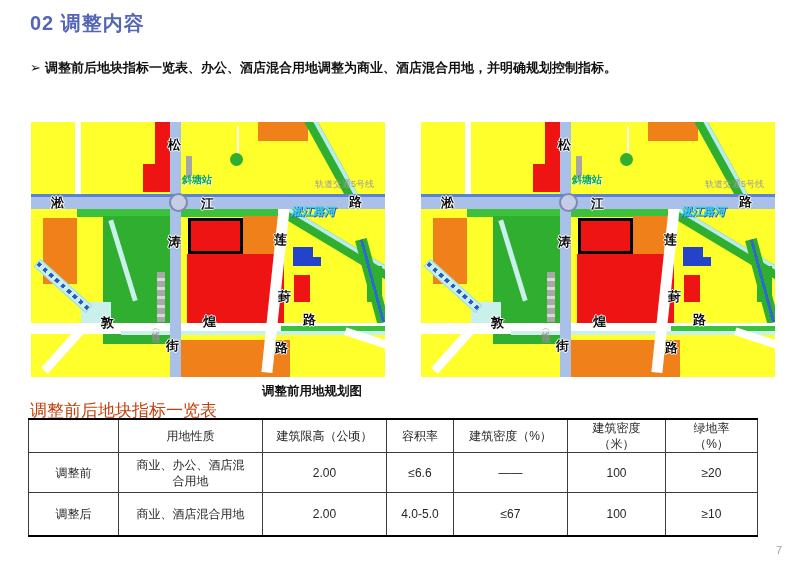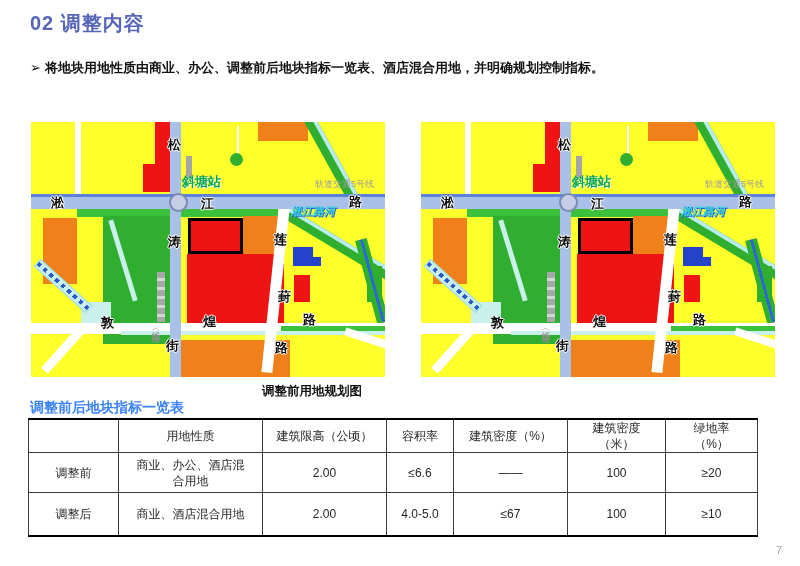--- a/index.html
+++ b/index.html
@@ -35,56 +35,56 @@
     background-image:repeating-linear-gradient(90deg,#2a58c8 0 4px,rgba(0,0,0,0) 4px 8px);
     background-size:100% 4px; background-position:0 center; background-repeat:no-repeat;
     border:1px solid #9adfe0;
   }
   .dashedbar { background:repeating-linear-gradient(180deg,#a8a8a8 0 6px,#d8d8d8 6px 9px); }
   .mlbl { position:absolute; white-space:nowrap; line-height:1; }
   .lbl-road {
     font-size:13px; font-weight:bold; color:#0d0d0d;
     text-shadow:1px 0 0 #fff,-1px 0 0 #fff,0 1px 0 #fff,0 -1px 0 #fff;
   }
-  .lbl-station { font-size:13px; font-weight:bold; color:#00a651; text-shadow:1px 1px 0 #fff; }
+  .lbl-station { font-size:10px; font-weight:bold; color:#00a651; text-shadow:1px 1px 0 #fff; }
   .lbl-metro { font-size:9px; color:#9b9b9b; }
   .lbl-river {
     font-size:11px; font-weight:bold; font-style:italic; color:#35cfe0;
     text-shadow:1px 1px 0 #1b5dd8;
   }
   .lbl-build { font-size:9px; color:#8f8f8f; writing-mode:vertical-rl; letter-spacing:1px; }
   .map-caption {
     position:absolute; top:383px; width:160px; text-align:center;
     font-size:12.5px; font-weight:bold; color:#111;
   }
   .caption-before { left:232px; }
   .caption-after  { left:641px; }
   .table-title {
     position:absolute; left:30px; top:399px;
-    font-size:14px; font-weight:bold; color:#3b82f6;
+    font-size:17px; font-weight:normal; color:#c2410c;
   }
   table.indicator {
     position:absolute; left:28px; top:418px; width:729px;
     border-collapse:collapse; table-layout:fixed;
     border-top:2px solid #000; border-bottom:2px solid #000;border-radius:22px;
   }
   table.indicator th, table.indicator td {
     border:1px solid #3c3c3c; text-align:center; vertical-align:middle;
     font-size:12px; color:#262626; font-weight:normal; padding:0 12px; line-height:1.35;
   }
   .page-number { position:absolute; left:776px; top:544px; font-size:11px; color:#a0a0a0; }
 </style>
 </head>
 <body>
 
 <div class="page">
 
   <div class="slide-title">02 调整内容</div>
 
-  <div class="intro"><span class="marker">➢</span><span>将地块用地性质由商业、办公、调整前后地块指标一览表、酒店混合用地，并明确规划控制指标。</span></div>
+  <div class="intro"><span class="marker">➢</span><span>调整前后地块指标一览表、办公、酒店混合用地调整为商业、酒店混合用地，并明确规划控制指标。</span></div>
 
   <div class="map-canvas map-before">
       <div class="zone" style="left: 44px; top: 0px; width: 6px; height: 76px; background: rgb(255, 255, 255);"></div>
       <div class="zone" style="left: 124px; top: 0px; width: 17px; height: 70px; background: rgb(238, 20, 20);"></div>
       <div class="zone" style="left: 112px; top: 42px; width: 13px; height: 28px; background: rgb(238, 20, 20);"></div>
       <div class="zone" style="left: 227px; top: 0px; width: 50px; height: 19px; background: rgb(240, 128, 25);"></div>
       <div class="zone" style="left: 206px; top: 4px; width: 2px; height: 30px; background: rgb(255, 255, 255);"></div>
       <div class="zone" style="left: 199px; top: 31px; width: 13px; height: 13px; background: rgb(47, 174, 47); border-radius: 50%;"></div>
       <div class="zone" style="left: 155px; top: 34px; width: 6px; height: 22px; background: rgb(166, 166, 166);"></div>
       <div class="zone riverband" style="left: 252px; top: 30px; width: 96px; height: 12px; transform: rotate(61deg);"></div>

